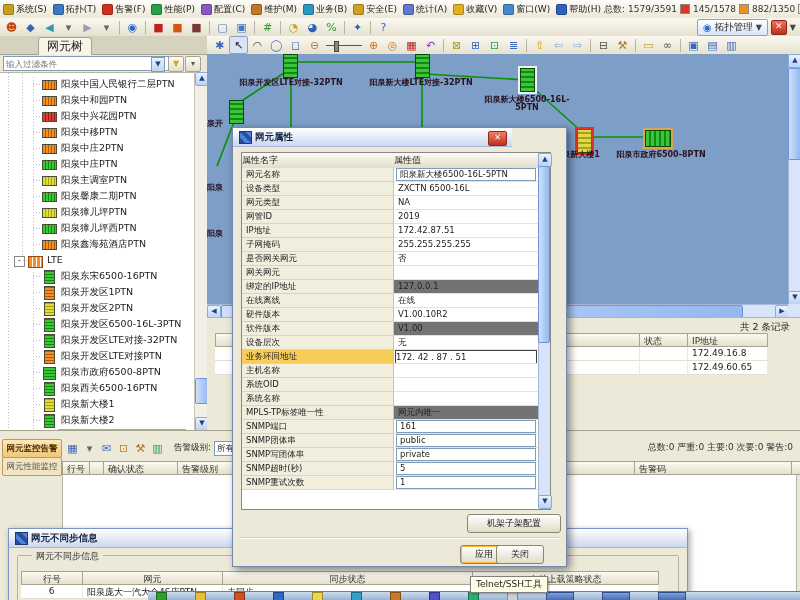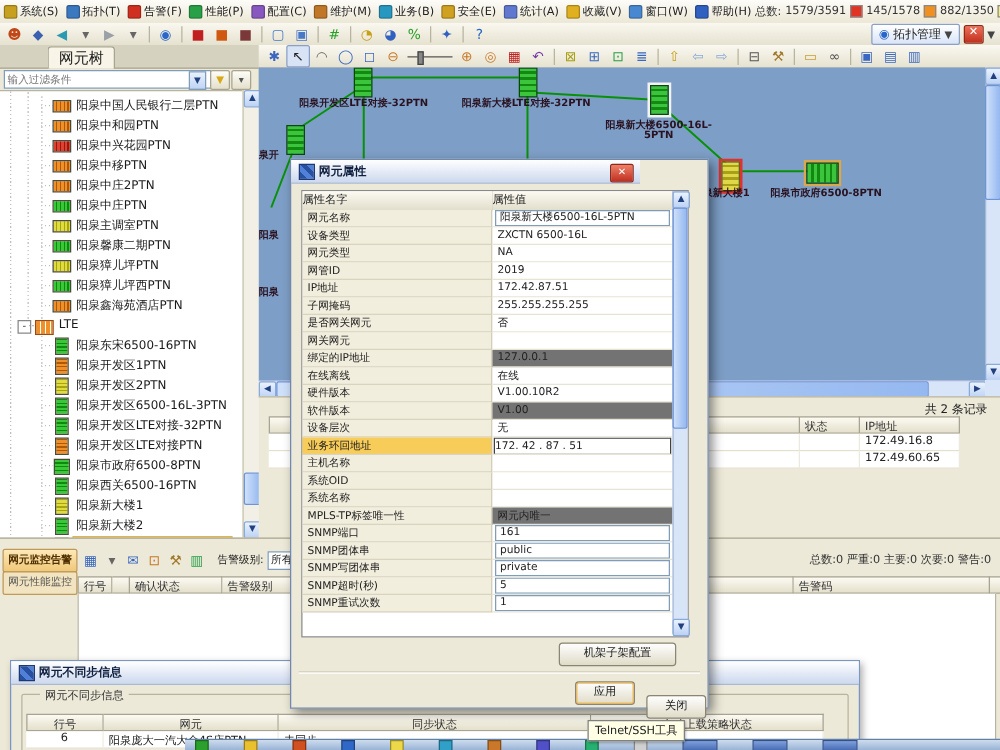--- a/index.html
+++ b/index.html
@@ -613,24 +613,24 @@
               <div class="inbox">1</div>
             </div>
           </div>
         </div>
       <div id="dlg-scroll">
         <div class="sbtn" style="top:0;left:-1px;">▲</div>
         <div class="sthumb" style="left:-1px;top:13px;width:10px;height:175px;"></div>
         <div class="sbtn" style="top:342px;left:-1px;">▼</div>
       </div>
     </div>
-    <div class="dlgbtn" style="left:214px;top:386px;width:92px;">机架子架配置</div>
+    <div class="dlgbtn" style="left:234px;top:386px;width:92px;">机架子架配置</div>
     <div id="dlg-sep"></div>
     <div class="dlgbtn focus" style="left:227px;top:417px;width:46px;">应用</div>
-    <div class="dlgbtn" style="left:284px;top:417px;width:46px;margin-top:11px;">关闭</div>
+    <div class="dlgbtn" style="left:263px;top:417px;width:46px;">关闭</div>
   </div>
 
   <div id="syncwin">
     <div id="sync-title">
       <div class="appicon"></div>
       <div class="ttext">网元不同步信息</div>
     </div>
     <div id="sync-group">
       <div id="sync-grouplbl">网元不同步信息</div>
     </div>

